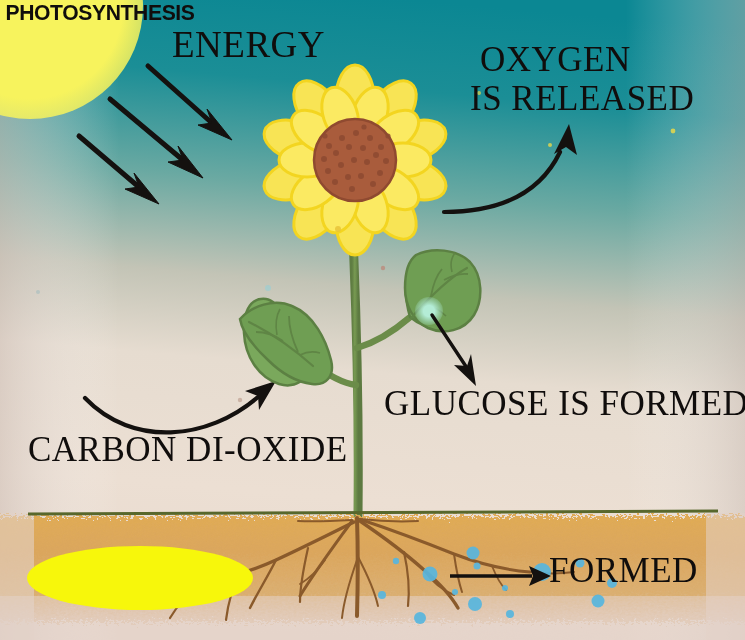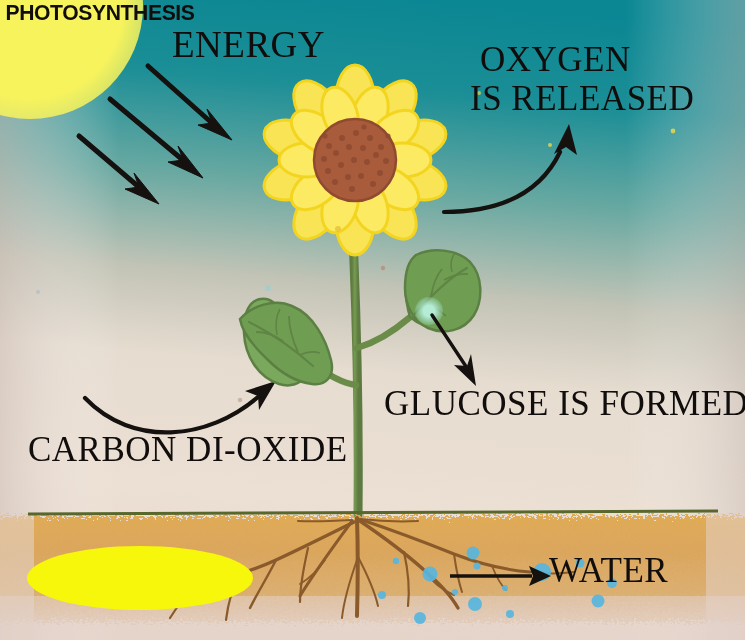--- a/index.html
+++ b/index.html
@@ -386,17 +386,17 @@
 
   <div class="dlabel" id="label-oxygen">
     <span>OXYGEN</span>
     <span class="l2">IS RELEASED</span>
   </div>
 
   <div class="dlabel" id="label-glucose">GLUCOSE IS FORMED</div>
 
   <div class="dlabel" id="label-carbon">CARBON DI-OXIDE</div>
 
-  <div class="dlabel" id="label-water">WATER</div>
+  <div class="dlabel" id="label-water">FORMED</div>
 
   <div id="label-photosynthesis">PHOTOSYNTHESIS</div>
 
 </div>
 
 </body></html>

